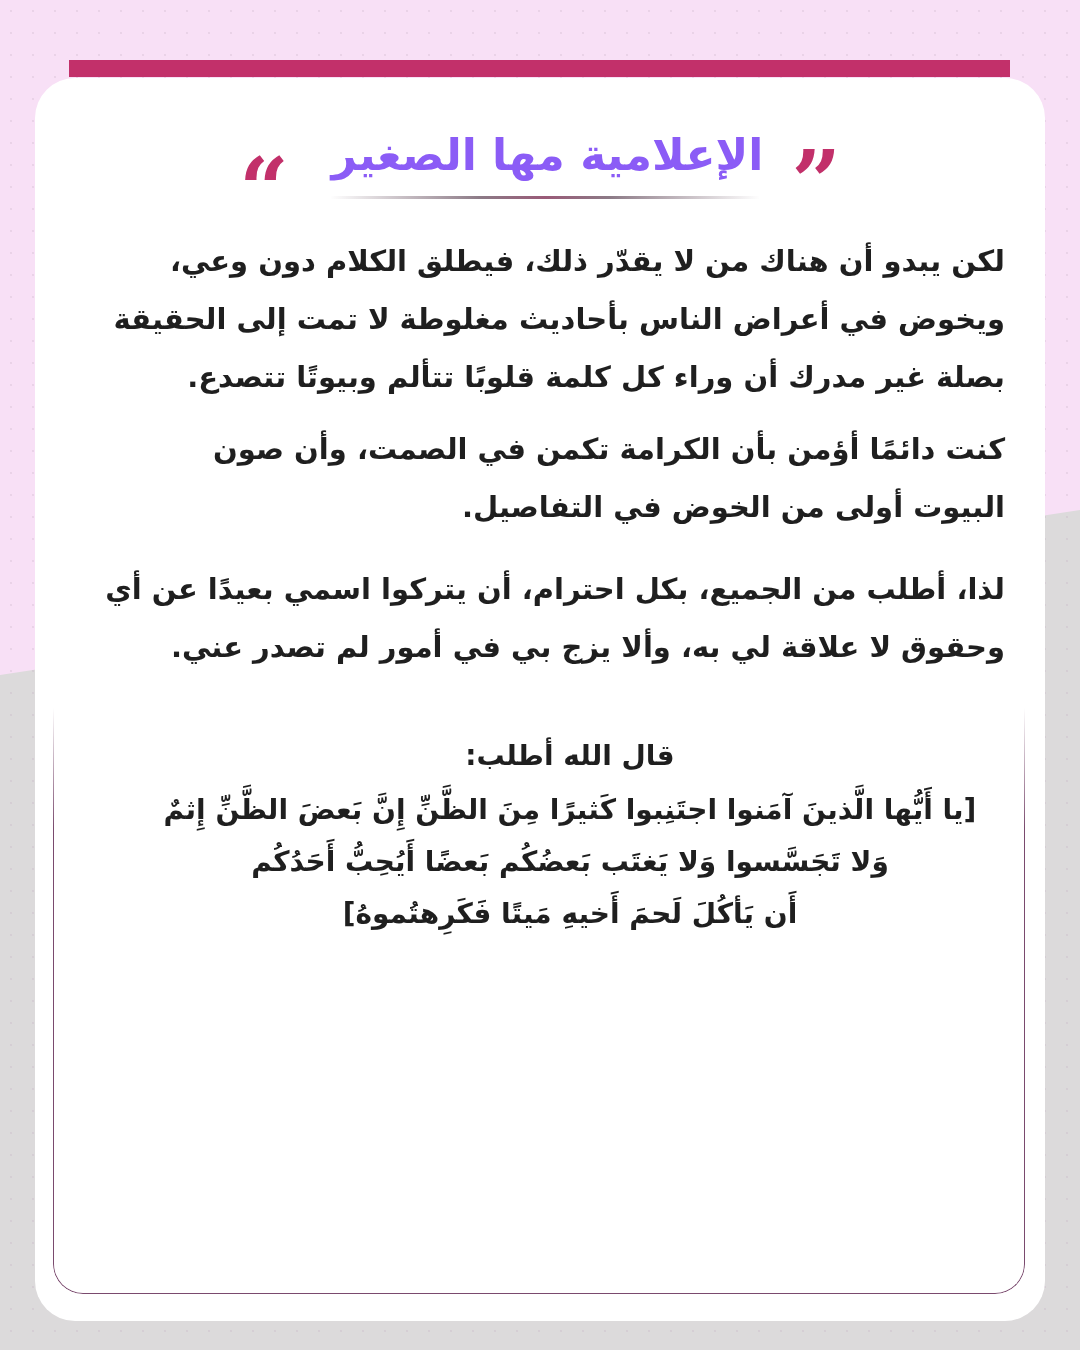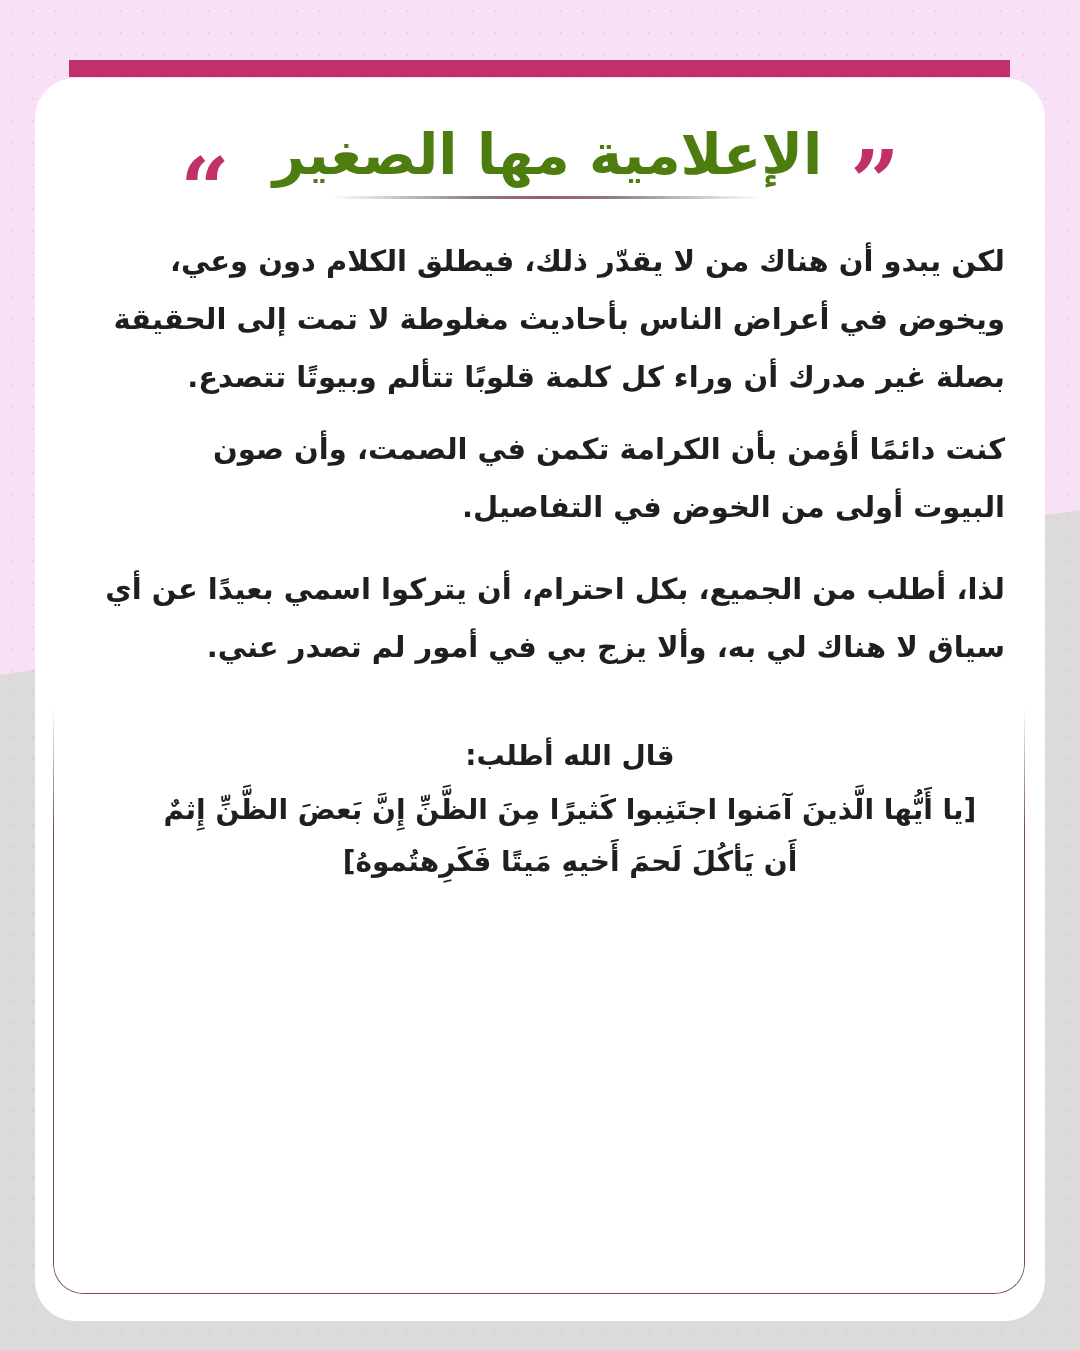--- a/index.html
+++ b/index.html
@@ -44,21 +44,21 @@
       direction: ltr;
     }
     .quote {
       font-family: "DejaVu Serif", serif;
       font-size: 86px; font-weight: bold; color: #c2306a;
       line-height: 1; height: 60px; overflow: visible;
     }
     .quote.open { margin-top: 44px; }
     .quote.close { margin-top: 30px; }
     .title {
-      font-size: 56px; font-weight: bold; color: #4d7c0f;
+      font-size: 44px; font-weight: bold; color: #8b5cf6;
       direction: rtl;
       letter-spacing: 0px;
       margin-left: 15px;
     }
     .divider {
       position: absolute; left: 295px; top: 118px; width: 430px; height: 3px;
       background: linear-gradient(to right, rgba(150,140,150,0), #8c7a86 35%, #9a5a78 50%, #8c7a86 65%, rgba(150,140,150,0));
       border-radius: 2px;
     }
     .body {
@@ -101,22 +101,23 @@
   <div class="title-row">
     <span class="quote open">“</span>
     <h1 class="title">الإعلامية مها الصغير</h1>
     <span class="quote close">”</span>
   </div>
   <div class="divider"></div>
 
   <div class="body">
     <p class="para p3">لكن يبدو أن هناك من لا يقدّر ذلك، فيطلق الكلام دون وعي، ويخوض في أعراض الناس بأحاديث مغلوطة لا تمت إلى الحقيقة بصلة غير مدرك أن وراء كل كلمة قلوبًا تتألم وبيوتًا تتصدع.</p>
     <p class="para p2">كنت دائمًا أؤمن بأن الكرامة تكمن في الصمت، وأن صون البيوت أولى من الخوض في التفاصيل.</p>
-    <p class="para p4">لذا، أطلب من الجميع، بكل احترام، أن يتركوا اسمي بعيدًا عن أي سياق لا هناك لي به، وألا يزج بي في أمور لم تصدر عني.</p>
+    <p class="para p4">لذا، أطلب من الجميع، بكل احترام، أن يتركوا اسمي بعيدًا عن أي وحقوق لا علاقة لي به، وألا يزج بي في أمور لم تصدر عني.</p>
 
     <div class="verse">
       <span class="line intro">قال الله أطلب:</span>
       <span class="line">[يا أَيُّها الَّذينَ آمَنوا اجتَنِبوا كَثيرًا مِنَ الظَّنِّ إِنَّ بَعضَ الظَّنِّ إِثمٌ</span>
+      <span class="line">وَلا تَجَسَّسوا وَلا يَغتَب بَعضُكُم بَعضًا أَيُحِبُّ أَحَدُكُم</span>
       <span class="line">أَن يَأكُلَ لَحمَ أَخيهِ مَيتًا فَكَرِهتُموهُ]</span>
 
     </div>
   </div>
 </div>
 
 </body></html>

